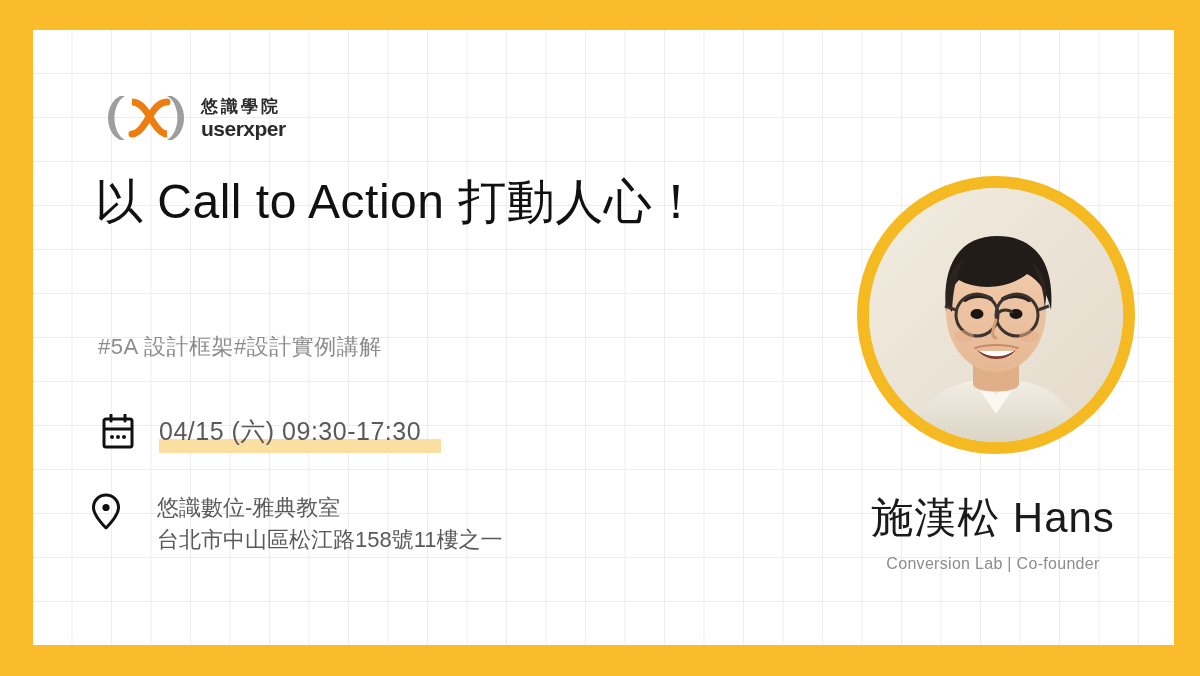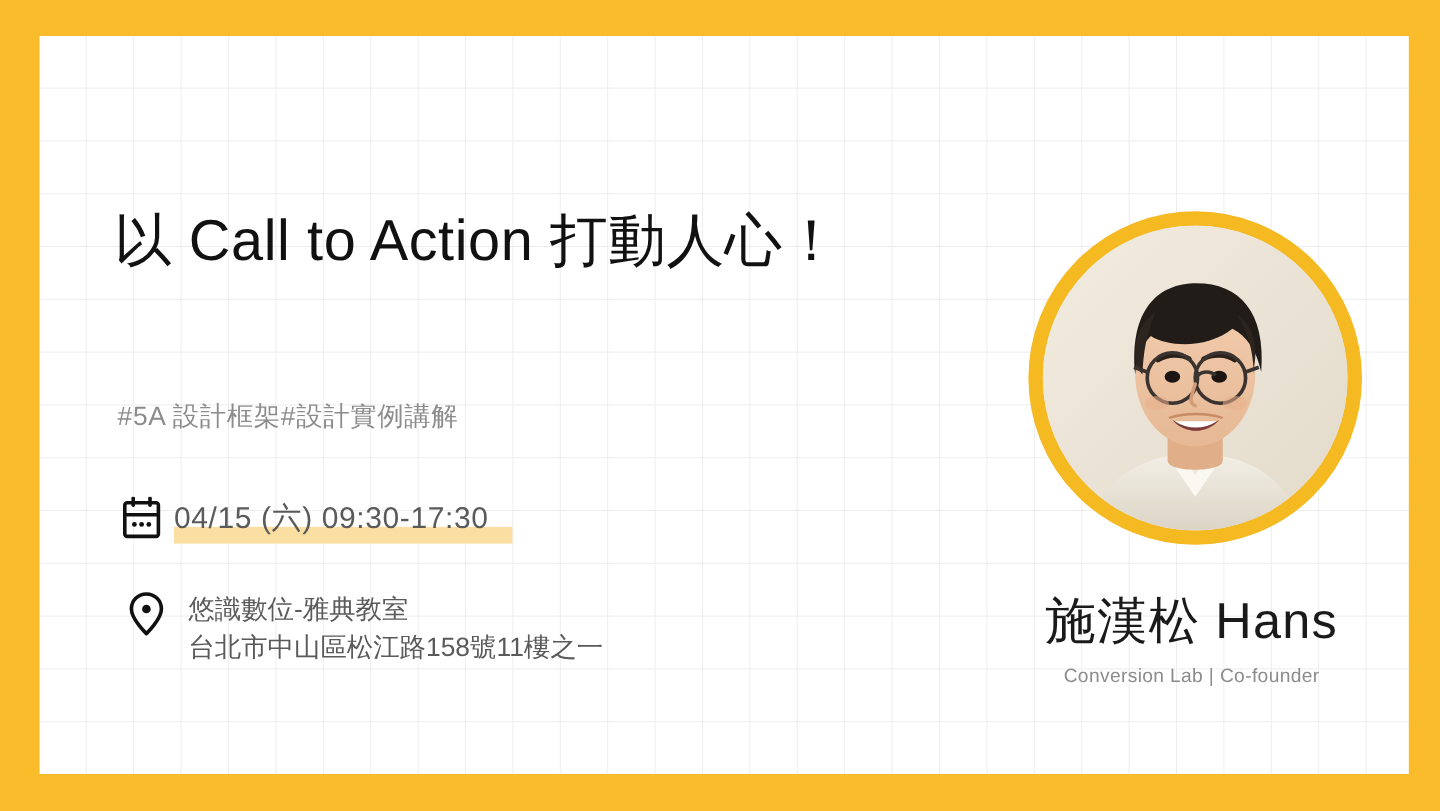--- a/index.html
+++ b/index.html
@@ -59,25 +59,25 @@
   
   .tags {
     position:absolute; left:65px; top:302px;
     display:flex; align-items:center; 
   }
   .tag { font-size:22px; color:#8C8C8C; white-space:nowrap; letter-spacing:0.5px; }
 
   
   .info-date {
     position:absolute; left:68px; top:384px;
-    display:flex; align-items:flex-start; gap:8px;
+    display:flex; align-items:flex-start; gap:22px;
   }
   .info-place {
-    position:absolute; left:72px; top:462px;
-    display:flex; align-items:flex-start; gap:16px;
+    position:absolute; left:56px; top:462px;
+    display:flex; align-items:flex-start; gap:32px;
   }
   .icon-box { width:36px; height:38px; flex:0 0 36px; }
   .icon-box svg { display:block; }
 
   .date-text {
     position:relative;
     font-size:25px; color:#5A5A5A; white-space:nowrap;
     letter-spacing:0.5px; padding:1px 6px 3px 0;
   }
   .date-hl {
@@ -109,20 +109,38 @@
     font-size:16px; color:#8C8C8C; letter-spacing:0.3px; white-space:nowrap;
   }
 </style>
 </head>
 <body>
 
 <div class="poster">
 
   <div class="canvas">
 
+    <div class="logo">
+      <span class="logo-mark">
+        <svg viewBox="0 0 90 52" width="90" height="52" aria-hidden="true">
+
+          <path d="M24 4 C10 12, 10 40, 24 48 L19 48 C3 40, 3 12, 19 4 Z" fill="#9E9E9E"></path>
+
+          <path d="M66 4 C80 12, 80 40, 66 48 L71 48 C87 40, 87 12, 71 4 Z" fill="#9E9E9E"></path>
+
+          <path d="M31 10 C40 10, 46 20, 52 30 C57 38, 61 42, 66 42
+                   C61 42, 57 38, 52 30 C46 20, 40 10, 31 10 Z" fill="none" stroke="#EE7D10" stroke-width="7" stroke-linecap="round"></path>
+          <path d="M66 10 C57 10, 51 20, 45 30 C40 38, 36 42, 31 42" fill="none" stroke="#EE7D10" stroke-width="7" stroke-linecap="round"></path>
+        </svg>
+      </span>
+      <span class="logo-word">
+        <span class="logo-cn">悠識學院</span>
+        <span class="logo-en">userxper</span>
+      </span>
+    </div>
 
     <div class="headline">
       <div class="headline-line">以 Call to Action 打動人心！</div>
     </div>
 
     <div class="tags">
       <span class="tag">#5A 設計框架</span>
       <span class="tag">#設計實例講解</span>
     </div>
 

